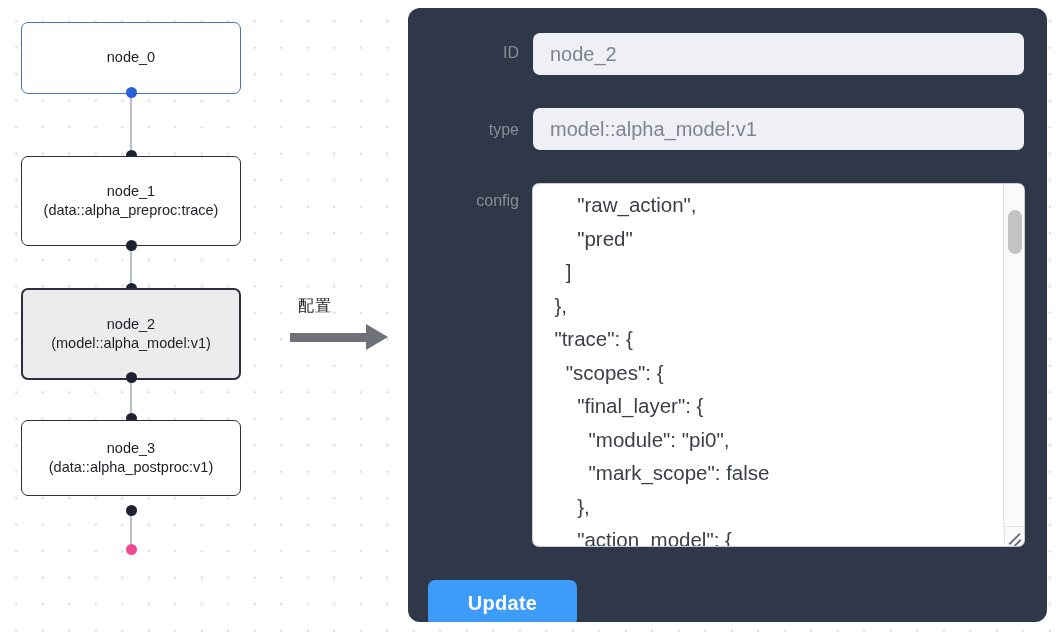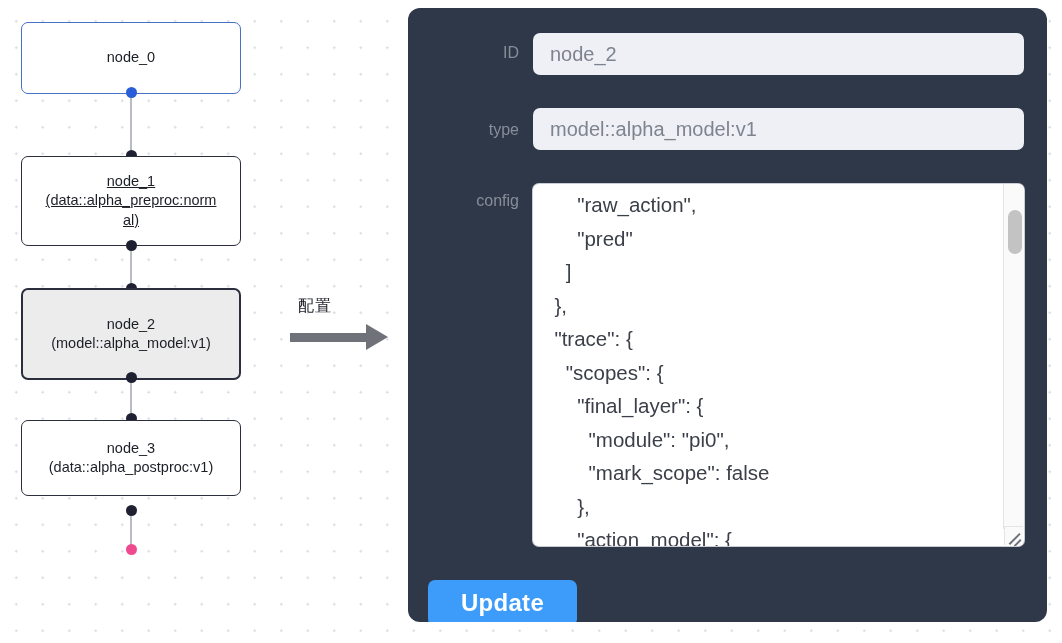--- a/index.html
+++ b/index.html
@@ -195,21 +195,21 @@
   #config-resize-handle::after  { width: 9px;  right: 1px; bottom: 1px; }
 
   #update-button {
     position: absolute;
     left: 20px; top: 572px;
     width: 149px; height: 46px;
     background: #3d9bfa;
     border: none;
     border-radius: 7px;
     color: #ffffff;
-    font-size: 24px;
+    font-size: 20px;
     font-weight: bold;
     letter-spacing: .3px;
     cursor: pointer;
     font-family: "Liberation Sans", "DejaVu Sans", sans-serif;
   }
 </style>
 </head>
 <body>
 
 <div id="root">
@@ -220,23 +220,23 @@
     <div class="edge-line" style="top:245px; height:48px;"></div>
     <div class="edge-line" style="top:375px; height:43px;"></div>
     <div class="edge-line" style="top:511px; height:39px;"></div>
 
     <div class="node input-node" style="top:22px; height:72px;">
       <div class="node-title">node_0</div>
     </div>
     <div class="port-dot blue" style="top:87px;"></div>
 
     <div class="port-dot" style="top:150px;"></div>
-    <div class="node" style="top:156px; height:90px;text-decoration:underline;">
+    <div class="node" style="top:156px; height:90px;">
       <div class="node-title">node_1</div>
-      <div class="node-sub">(data::alpha_preproc:normal)</div>
+      <div class="node-sub">(data::alpha_preproc:trace)</div>
     </div>
     <div class="port-dot" style="top:240px;"></div>
 
     <div class="port-dot" style="top:283px;"></div>
     <div class="node selected" style="top:288px; height:92px;">
       <div class="node-title">node_2</div>
       <div class="node-sub">(model::alpha_model:v1)</div>
     </div>
     <div class="port-dot" style="top:372px;"></div>
 

